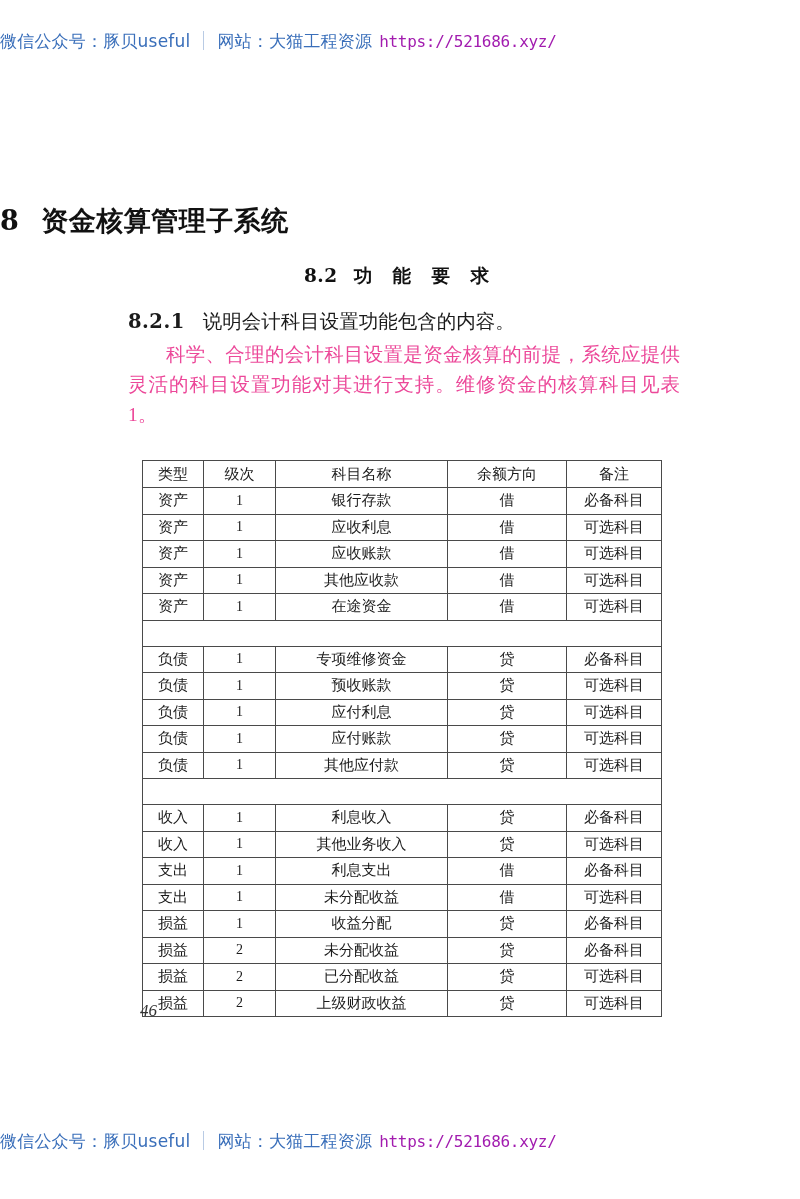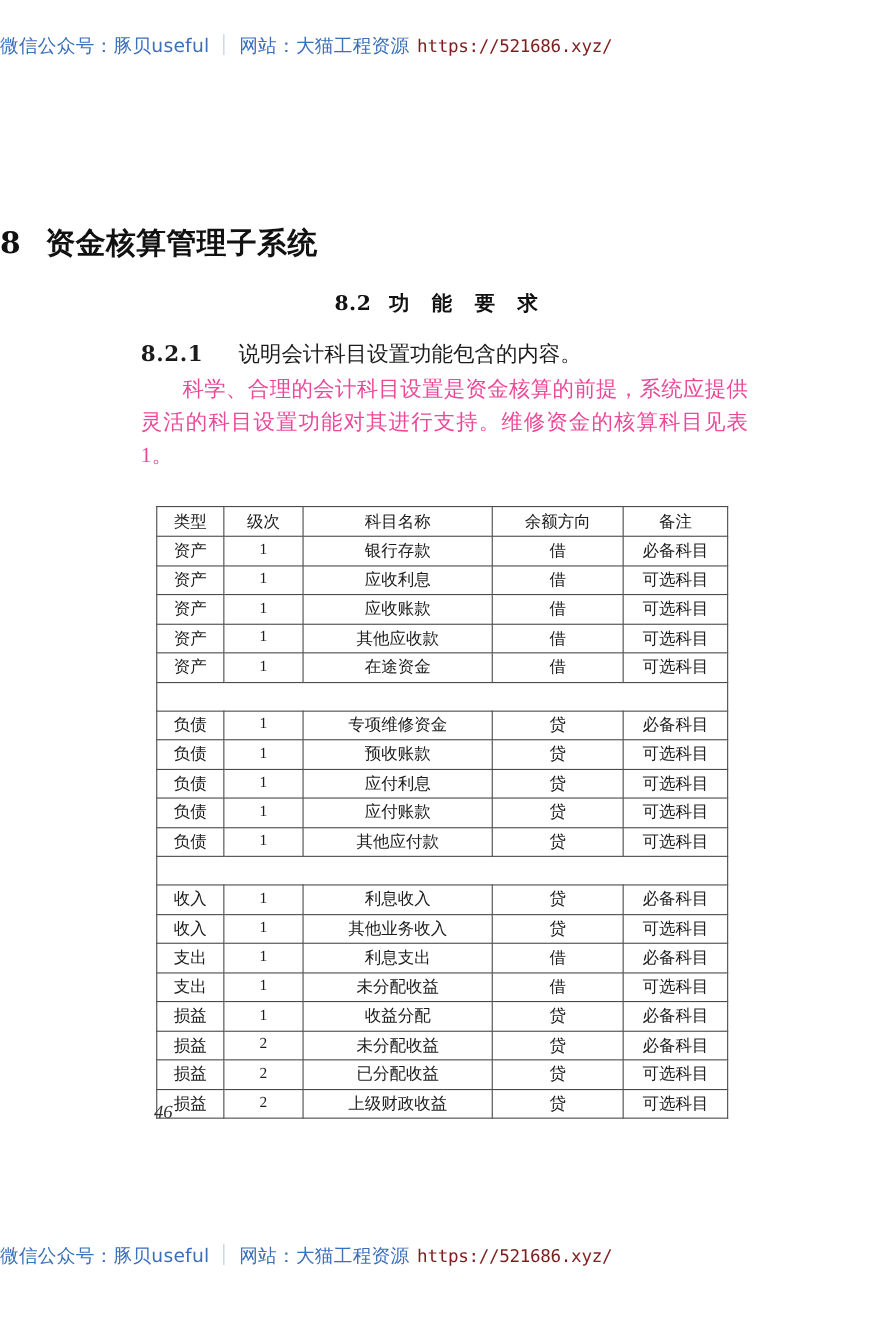--- a/index.html
+++ b/index.html
@@ -34,21 +34,21 @@
   .wm-bottom { top: 1128px; }
 
   .wm-cn {
     font-family: "DejaVu Sans", "Liberation Sans", sans-serif;
     font-size: 17px;
     color: #3a6fba;
   }
   .wm-mono {
     font-family: "DejaVu Sans Mono", "Liberation Mono", monospace;
     font-size: 16px;
-    color: #7f1d1d;
+    color: #a21caf;
     letter-spacing: -0.3px;
   }
   .wm-sep {
     display: inline-block;
     width: 1px;
     height: 19px;
     background: #b9cbe4;
     margin: 0 13px;
     position: relative;
     top: 3px;
@@ -97,21 +97,21 @@
     top: 307px;
     width: 550px;
     font-size: 19.5px;
     line-height: 30px;
     color: #1b1b1b;
   }
   .clause .cnum {
     font-family: "DejaVu Serif", "Liberation Serif", serif;
     font-weight: bold;
     letter-spacing: 0.5px;
-    margin-right: 32px;
+    margin-right: 18px;
   }
 
   .para {
     position: absolute;
     left: 128px;
     top: 340px;
     width: 552px;
     font-size: 19.5px;
     line-height: 30px;
     text-align: justify;

